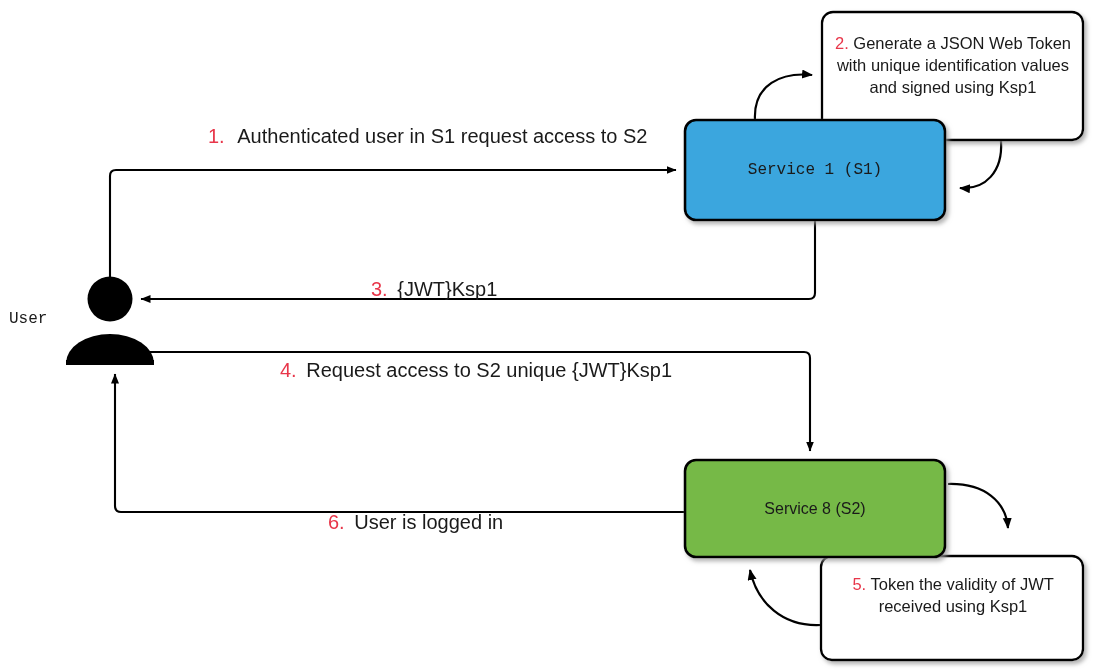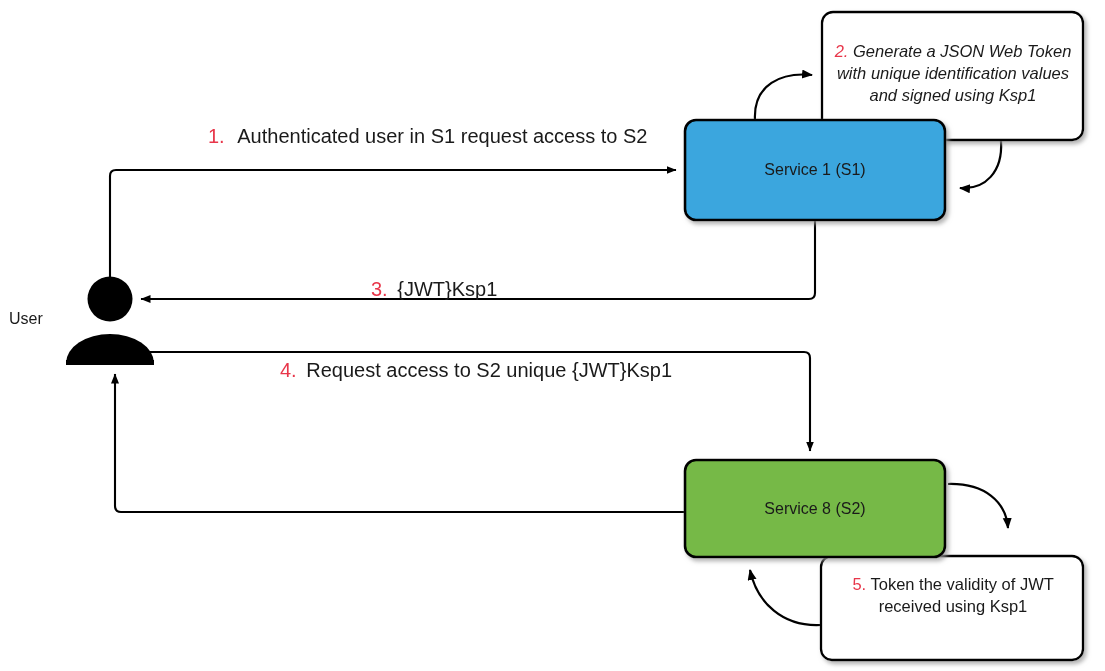--- a/index.html
+++ b/index.html
@@ -65,21 +65,21 @@
     line-height: 22px;
     color: #1a1a1a;
     text-align: center;
     pointer-events: auto;
   }
   .note-text .num {
     color: #e8364a;
   }
   .actor-label {
     position: absolute;
-    font-family: Liberation Sans, sans-serif;
+    font-family: Liberation Mono, monospace;
     font-size: 16px;
     color: #1a1a1a;
     white-space: nowrap;
     pointer-events: auto;
   }
 </style>
 </head>
 <body>
 
 <div id="diagram-root">
@@ -149,40 +149,44 @@
       <circle cx="110" cy="299" r="22.5" fill="#000000"></circle>
       <path d="M66,363 A44,29 0 0 1 154,363 Z" fill="#000000"></path>
       <rect x="66" y="360" width="88" height="5" fill="#000000"></rect>
     </g>
   </svg>
 
   <div class="layer-text">
 
     <div class="actor-label" style="left:9px; top:310px;">User</div>
 
-    <div class="box-label" style="left:685px; top:161px; width:260px;">Service 1 (S1)</div>
+    <div class="box-label" style="left:685px; top:161px; width:260px;font-family:Liberation Mono, monospace;">Service 1 (S1)</div>
     <div class="box-label" style="left:685px; top:500px; width:260px;">Service 8 (S2)</div>
 
     <div class="lbl" style="left:208px; top:126px;">
       <span class="num">1.</span>
       <span style="display:inline-block;width:7px;"></span><span>Authenticated user in S1 request access to S2</span>
     </div>
 
     <div class="lbl" style="left:371px; top:279px;">
       <span class="num">3.</span>
       <span style="display:inline-block;width:4px;"></span><span>{JWT}Ksp1</span>
     </div>
 
     <div class="lbl" style="left:280px; top:360px;">
       <span class="num">4.</span>
       <span style="display:inline-block;width:4px;"></span><span>Request access to S2 unique {JWT}Ksp1</span>
     </div>
 
+    <div class="lbl" style="left:328px; top:512px;">
+      <span class="num">6.</span>
+      <span style="display:inline-block;width:4px;"></span><span>User is logged in</span>
+    </div>
 
-    <div class="note-text" style="left:834px; top:40px; width:238px;font-style:italic;">
+    <div class="note-text" style="left:834px; top:32px; width:238px;">
       <span class="num">2.</span>
       <span>Generate a JSON Web</span>
       <span>Token with unique</span>
       <span>identification values and</span>
       <span>signed using Ksp1</span>
     </div>
 
     <div class="note-text" style="left:833px; top:573px; width:240px;">
       <span class="num">5.</span>
       <span>Token the validity of JWT</span>

